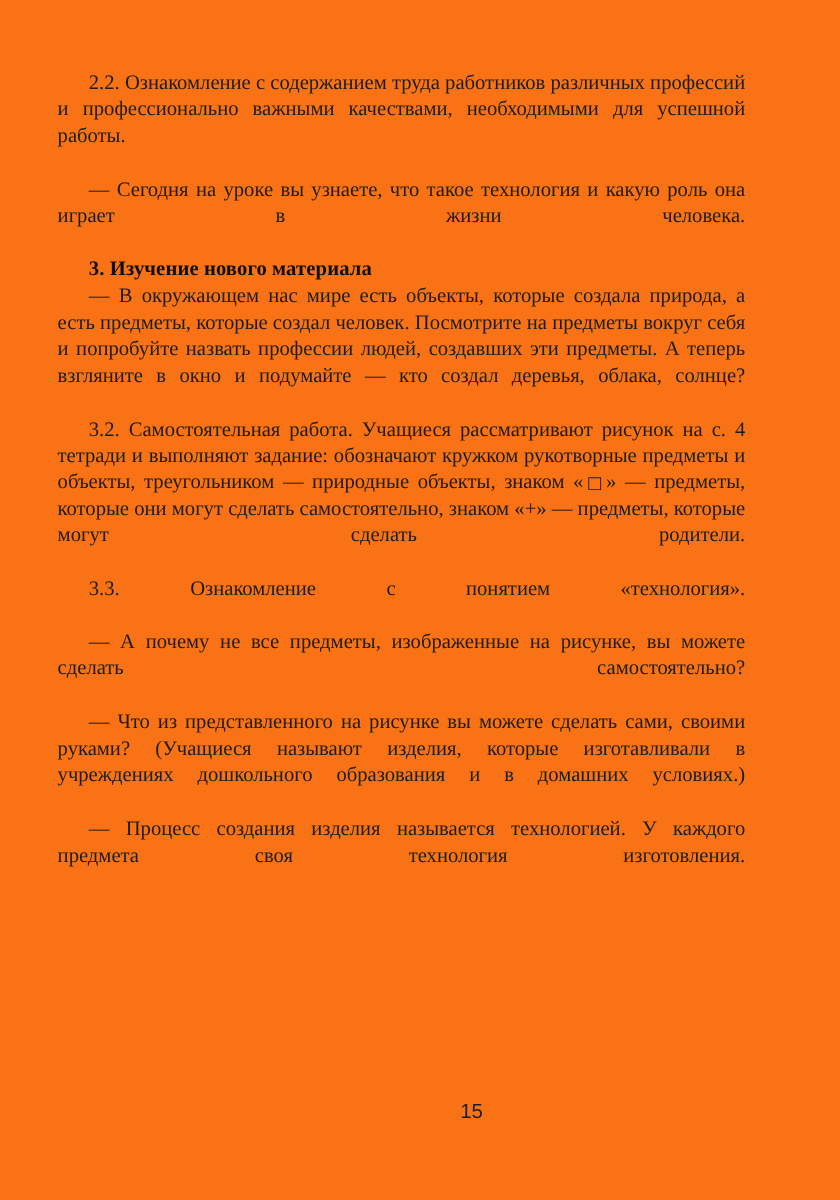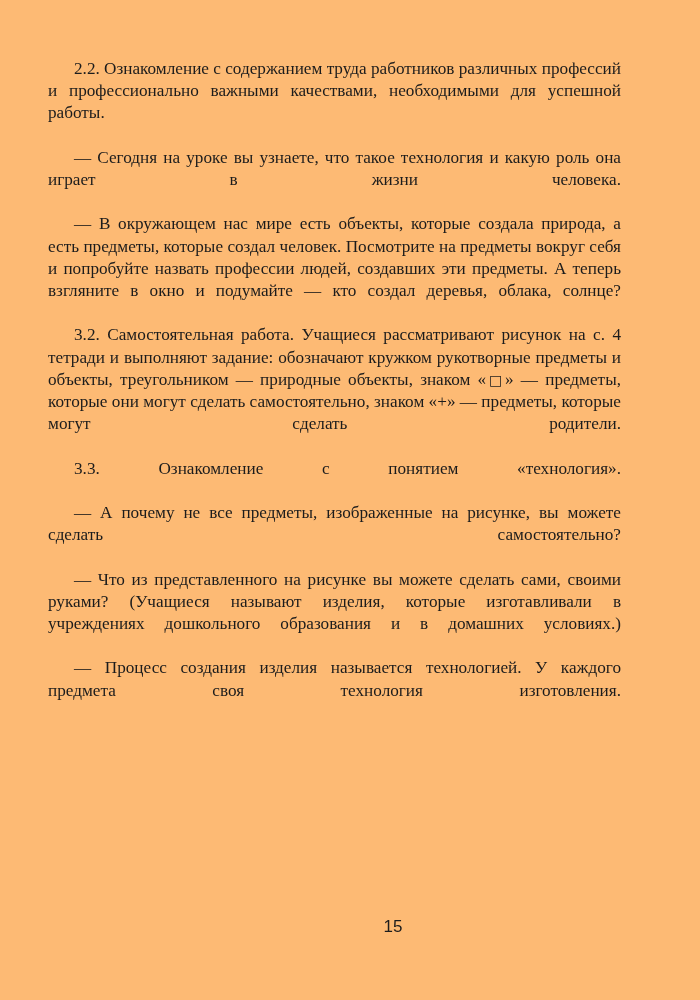--- a/index.html
+++ b/index.html
@@ -13,21 +13,21 @@
     background: #ffffff;
     font-family: "Liberation Serif", "DejaVu Serif", serif;
     color: #1c1c1c;
     overflow: hidden;
   }
 
   .page {
     position: relative;
     width: 700px;
     height: 1000px;
-    background: #fdba74;
+    background: #f97316;
     box-sizing: border-box;
   }
 
   .content {
     position: absolute;
     left: 48px;
     top: 58px;
     width: 573px;
   }
 
@@ -87,20 +87,21 @@
 
   <div class="content">
 
     <p class="para">2.2. Ознакомление с содержанием труда работников различных профессий и профессионально важными качествами, необходимыми для успешной работы.</p>
 
 
     <p class="para">— Сегодня на уроке вы узнаете, что такое технология и какую роль она играет в жизни человека.</p>
 
 
 
+    <h2 class="heading">3. Изучение нового материала</h2>
 
 
     <p class="para">— В окружающем нас мире есть объекты, которые создала природа, а есть предметы, которые создал человек. Посмотрите на предметы вокруг себя и попробуйте назвать профессии людей, создавших эти предметы. А теперь взгляните в окно и подумайте — кто создал деревья, облака, солнце?</p>
 
     <p class="para"><span>3.2. Самостоятельная работа. Учащиеся рассматривают рисунок на с. 4 тетради и выполняют задание: обозначают кружком рукотворные предметы и объекты, треугольником — природные объекты, знаком «</span><span class="sq">□</span><span>» — предметы, которые они могут сделать самостоятельно, знаком «+» — предметы, которые могут сделать родители.</span></p>
 
     <p class="para">3.3. Ознакомление с понятием «технология».</p>
 
     <p class="para">— А почему не все предметы, изображенные на рисунке, вы можете сделать самостоятельно?</p>
 

